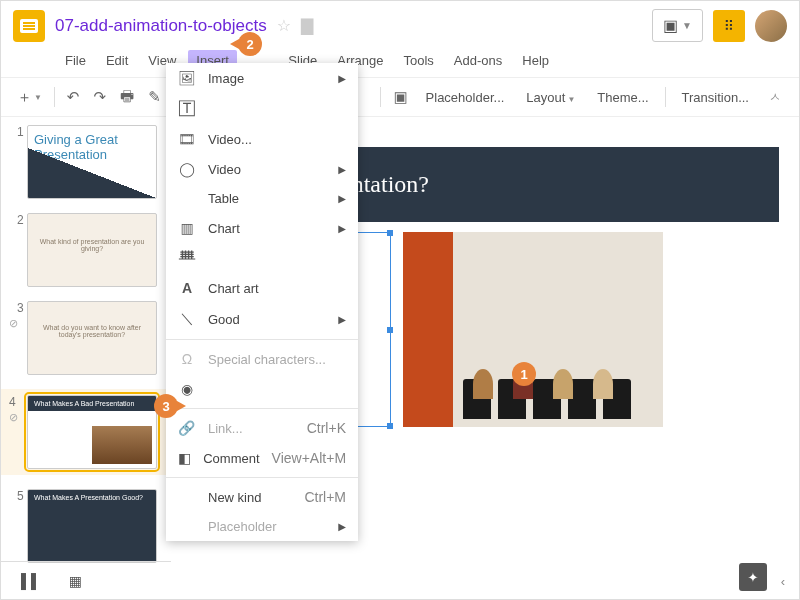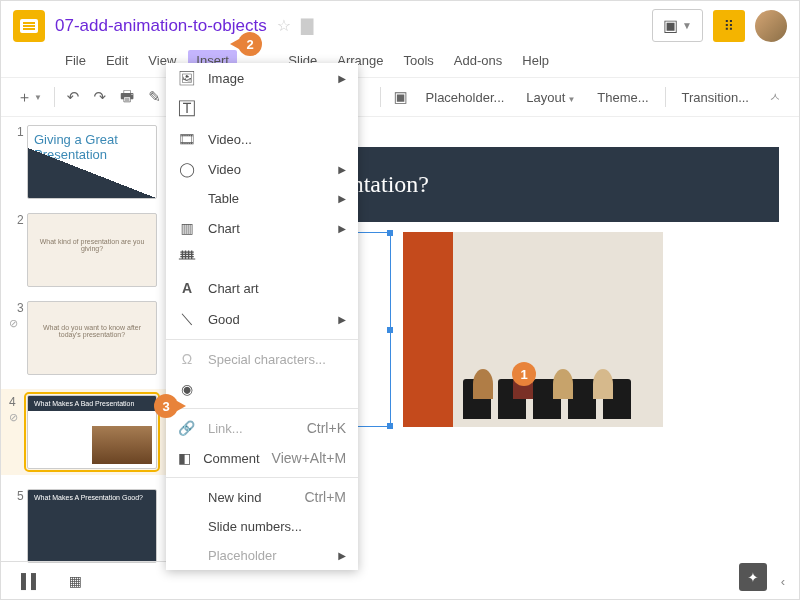--- a/index.html
+++ b/index.html
@@ -272,22 +272,18 @@
       <span class="ic">◧</span>
       <span class="lbl">Comment</span>
       <span class="scut">View+Alt+M</span>
     </div>
   <hr>
   <div class="item">
       <span class="ic"></span>
       <span class="lbl">New kind</span>
       <span class="scut">Ctrl+M</span>
     </div>
-  <div class="item">
-      <span class="ic"></span>
-      <span class="lbl">Slide numbers...</span>
-    </div>
   <div class="item disabled">
       <span class="ic"></span>
       <span class="lbl">Placeholder</span>
       <span class="sub">▶</span>
     </div>
 </div>
 
 </body></html>

